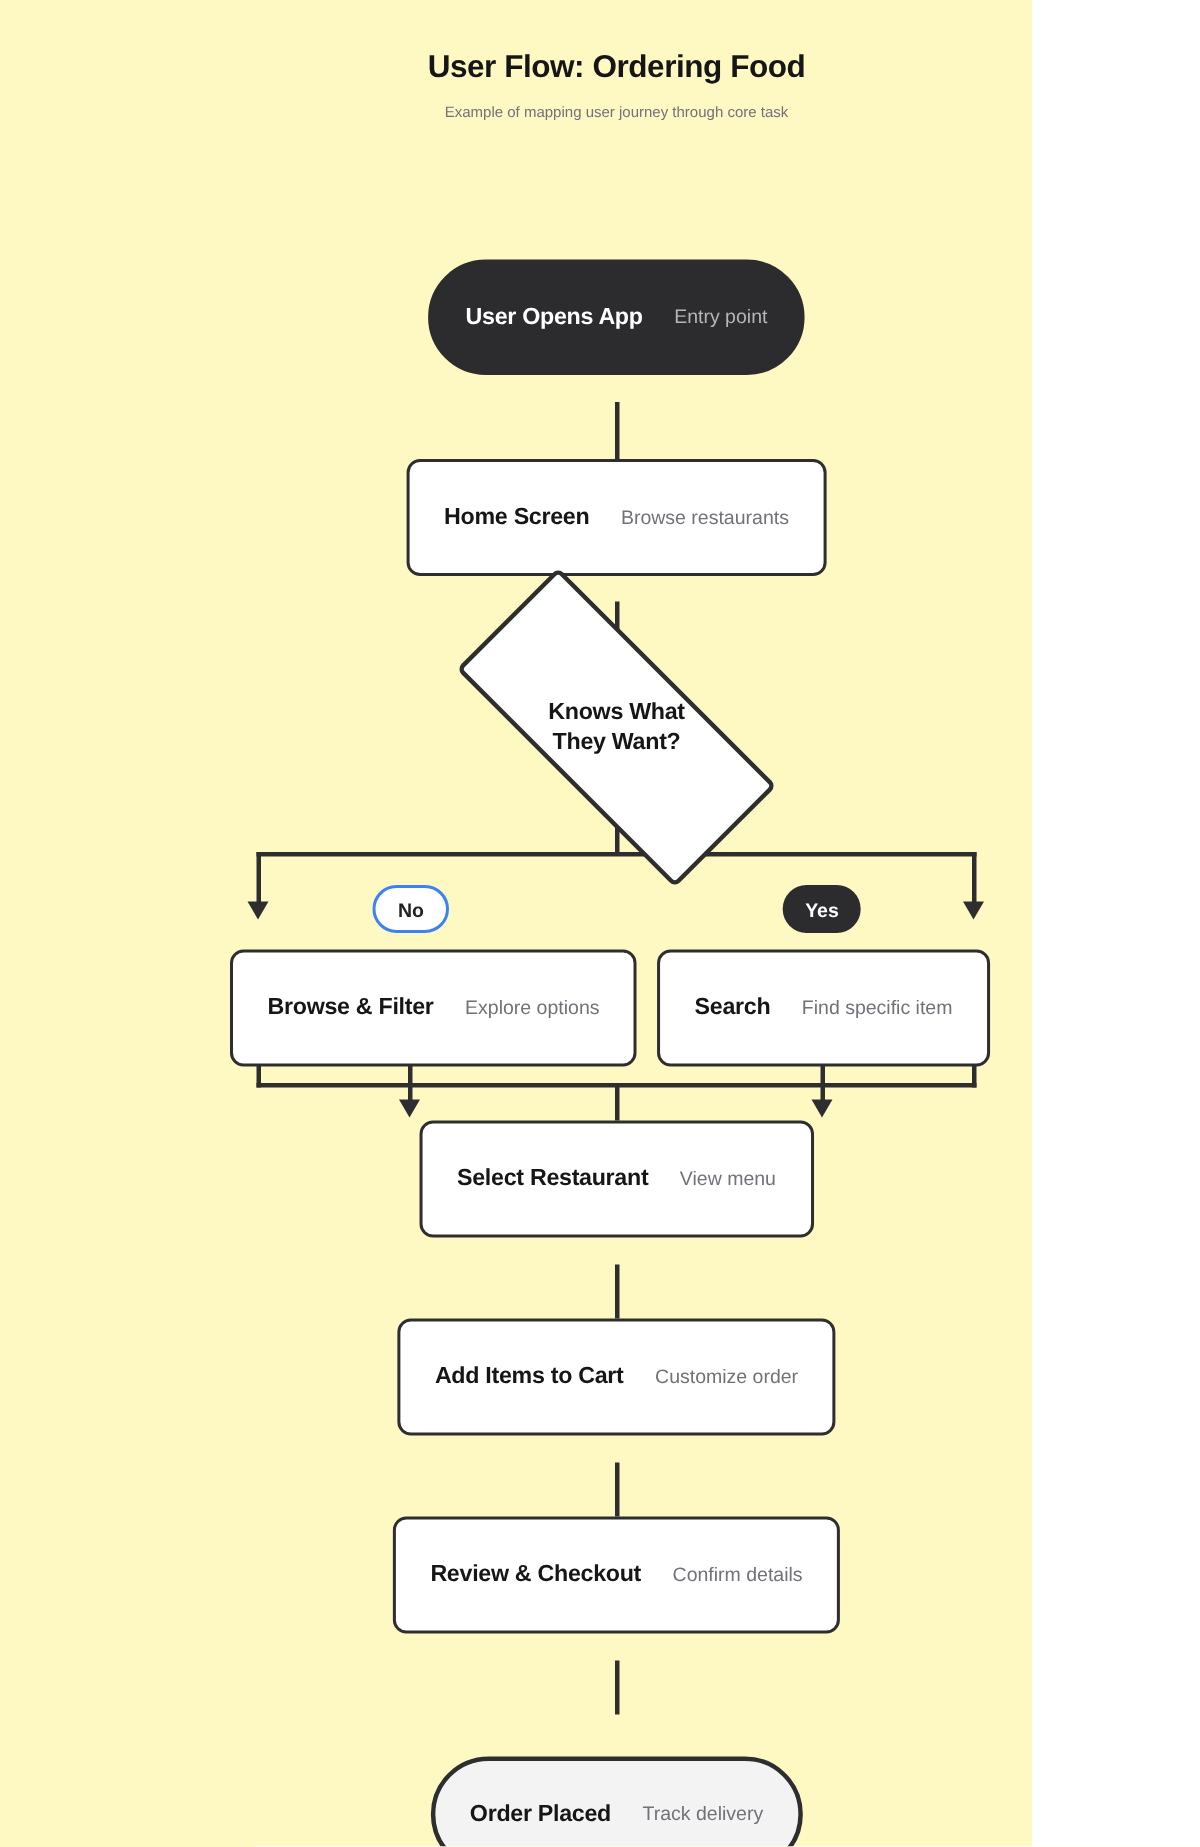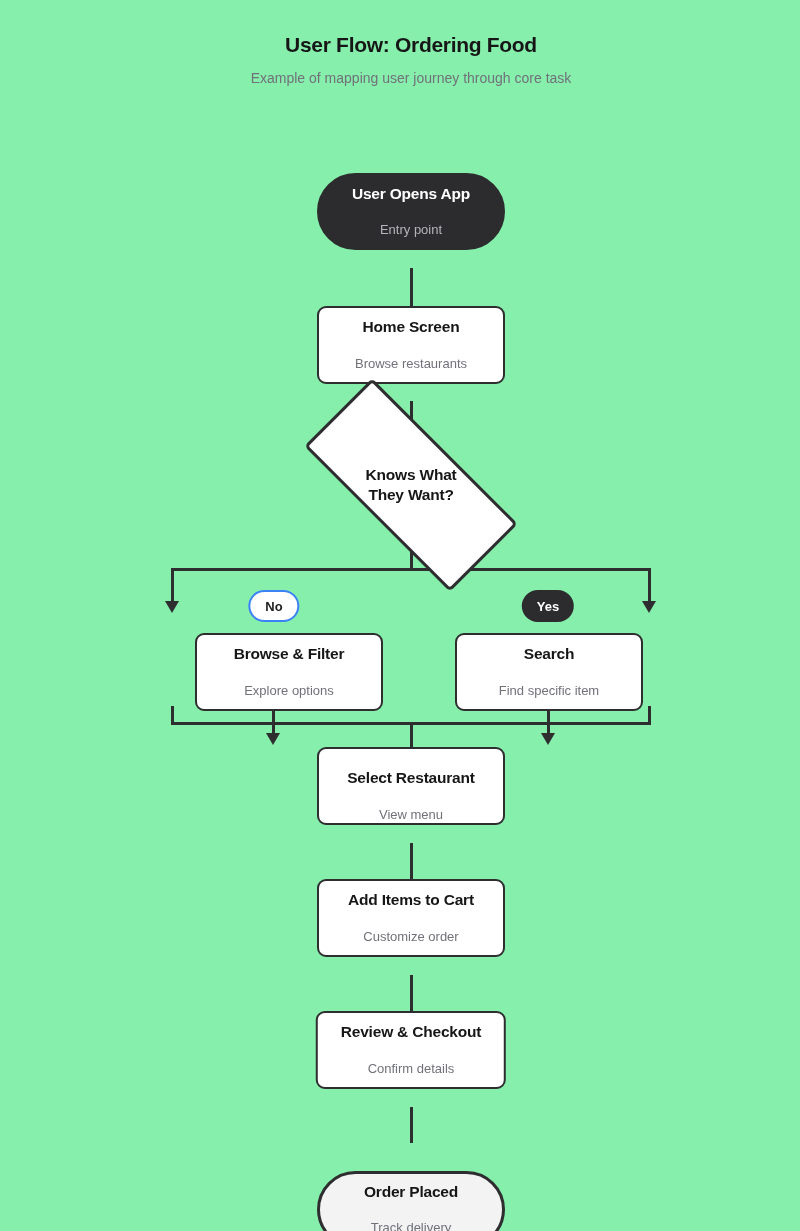--- a/index.html
+++ b/index.html
@@ -1,27 +1,27 @@
 <!DOCTYPE html>
 <html><head>
 <meta charset="utf-8">
 <style>
   html,body{margin:0;padding:0;background:#fff;}
   .canvas{
-    position:relative;width:800px;height:1231px;background:#86efac;overflow:hidden;
+    position:relative;width:688px;height:1231px;background:#fef9c3;overflow:hidden;
     font-family:"Liberation Sans",sans-serif;
   }
   
   .hdr{position:absolute;left:411px;transform:translateX(-50%);white-space:nowrap;text-align:center;}
   .hdr.title{top:33px;font-size:21px;font-weight:700;color:#161617;letter-spacing:-0.3px;}
-  .hdr.sub{top:70px;font-size:14px;color:#71717a;}
+  .hdr.sub{top:70px;font-size:10px;color:#71717a;}
   
   .node{
     position:absolute;box-sizing:border-box;z-index:2;
-    display:flex;flex-direction:column;justify-content:center;align-items:center;gap:21px;
+    display:flex;flex-direction:row;justify-content:center;align-items:center;gap:21px;
     background:#fff;border:2.5px solid #2e2e30;border-radius:9px;
     min-width:188px;height:78px;padding:0 23px;transform:translateX(-50%);
   }
   .node .t{font-size:15.5px;font-weight:700;color:#161617;letter-spacing:-0.2px;white-space:nowrap;line-height:1.15;}
   .node .s{font-size:13px;color:#71717a;white-space:nowrap;line-height:1.15;}
   .node.pill{border-radius:39px;height:77px;}
   .node.dark{background:#2c2c2e;border-color:#2c2c2e;}
   .node.dark .t{color:#ffffff;}
   .node.dark .s{color:#b4b4ba;}
   .node.light{background:#f3f3f4;border-width:3px;margin-top:28px;}

